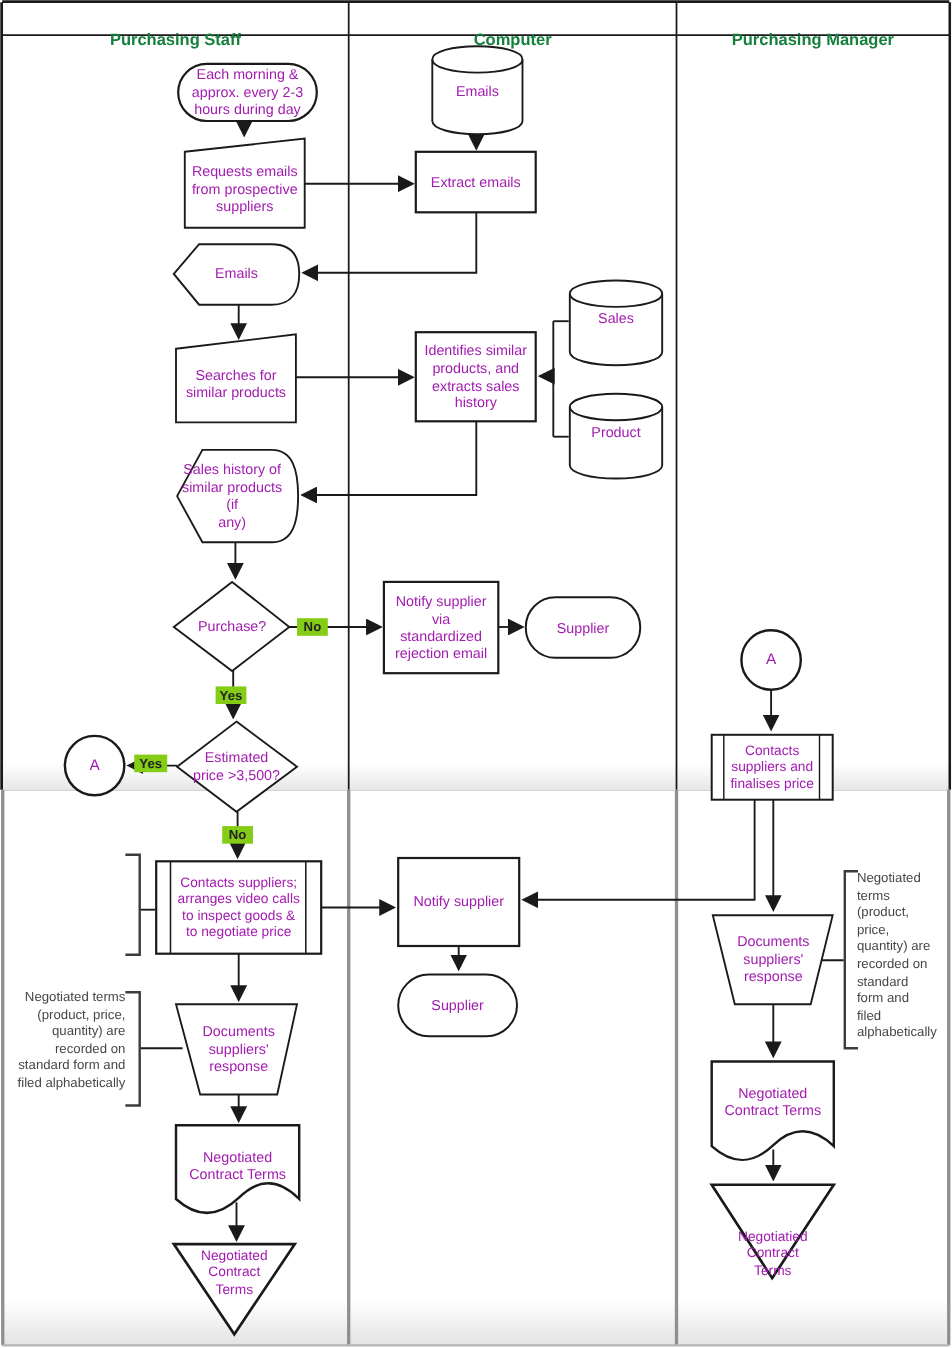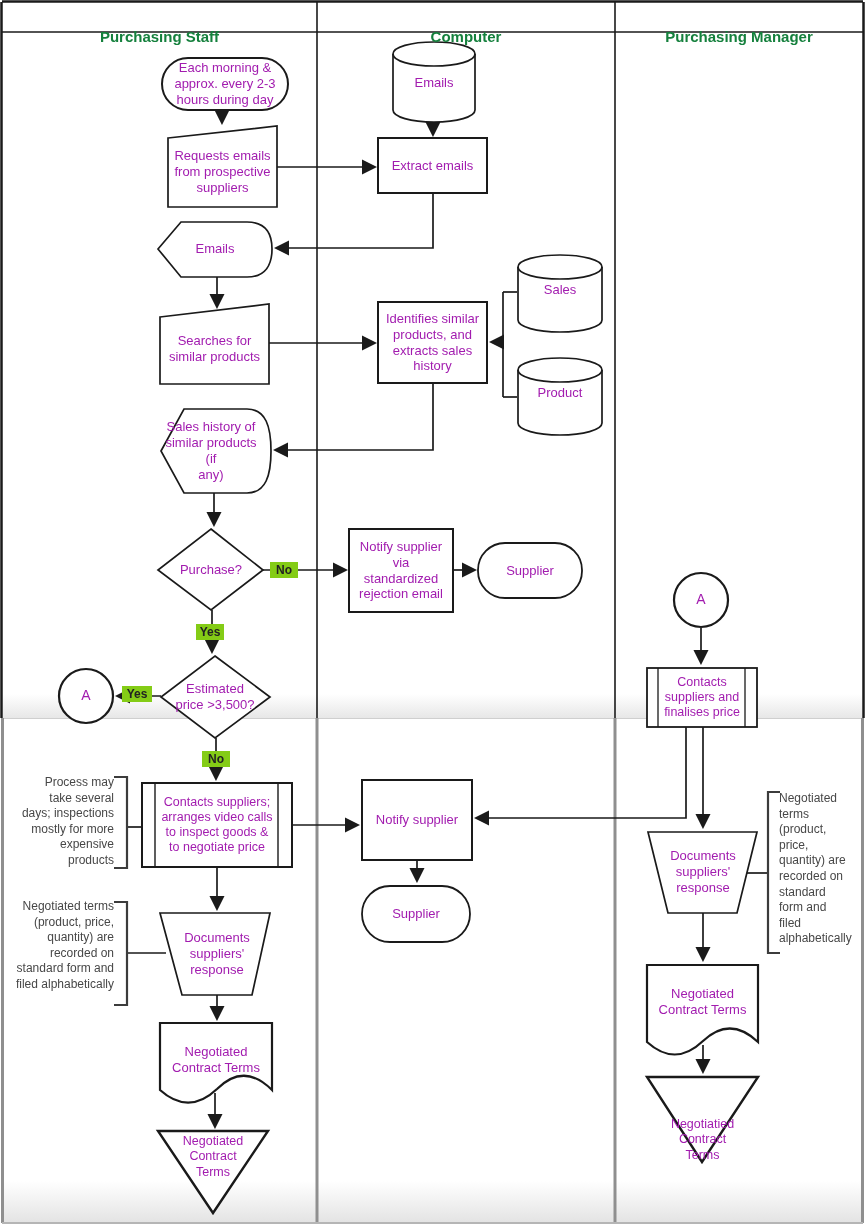--- a/index.html
+++ b/index.html
@@ -186,26 +186,20 @@
 finalises price</div>
   <div class="lbl" style="left:659px;top:839px;width:88px;height:66px;">Documents
 suppliers'
 response</div>
   <div class="lbl" style="left:650px;top:976px;width:105px;height:52px;">Negotiated
 Contract Terms</div>
   <div class="lbl small top-align" style="left:657px;top:1079px;width:91px;height:60px;margin-top:38px;">Negotiatied
 Contract
 Terms</div>
 
-  <div class="lbl ann right" style="left:6px;top:775px;width:108px;height:97px;">Process may
-take several
-days; inspections
-mostly for more
-expensive
-products</div>
   <div class="lbl ann right" style="left:2px;top:899px;width:112px;height:108px;">Negotiated terms
 (product, price,
 quantity) are
 recorded on
 standard form and
 filed alphabetically</div>
   <div class="lbl ann left" style="left:779px;top:791px;width:84px;height:168px;">Negotiated
 terms
 (product,
 price,

